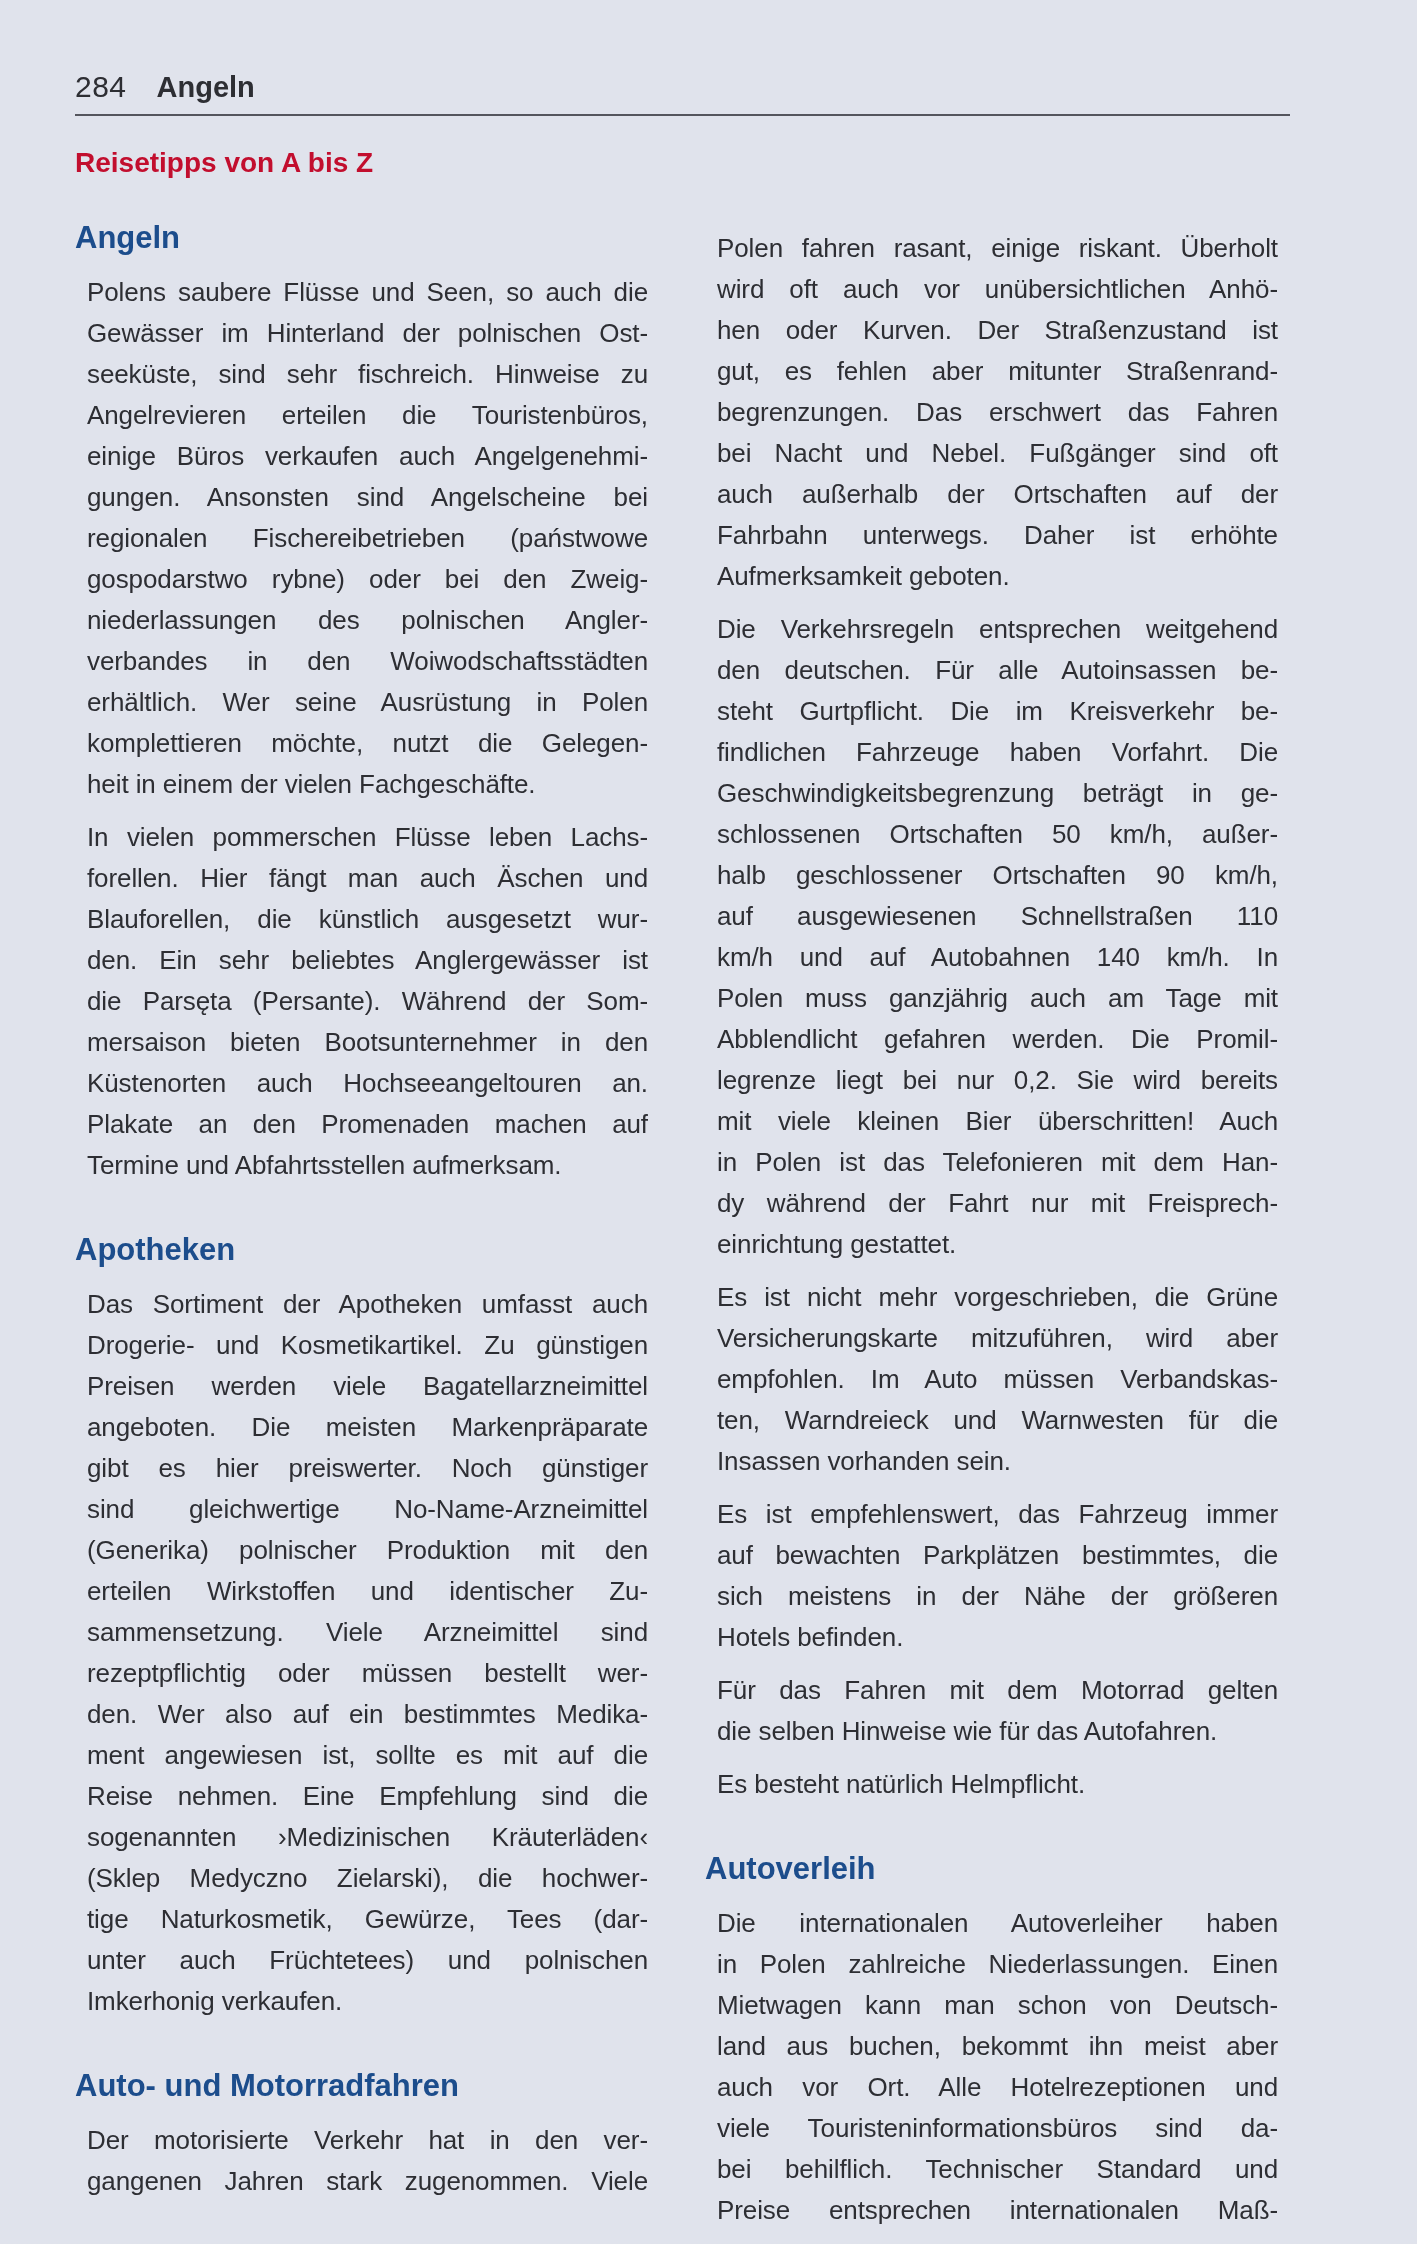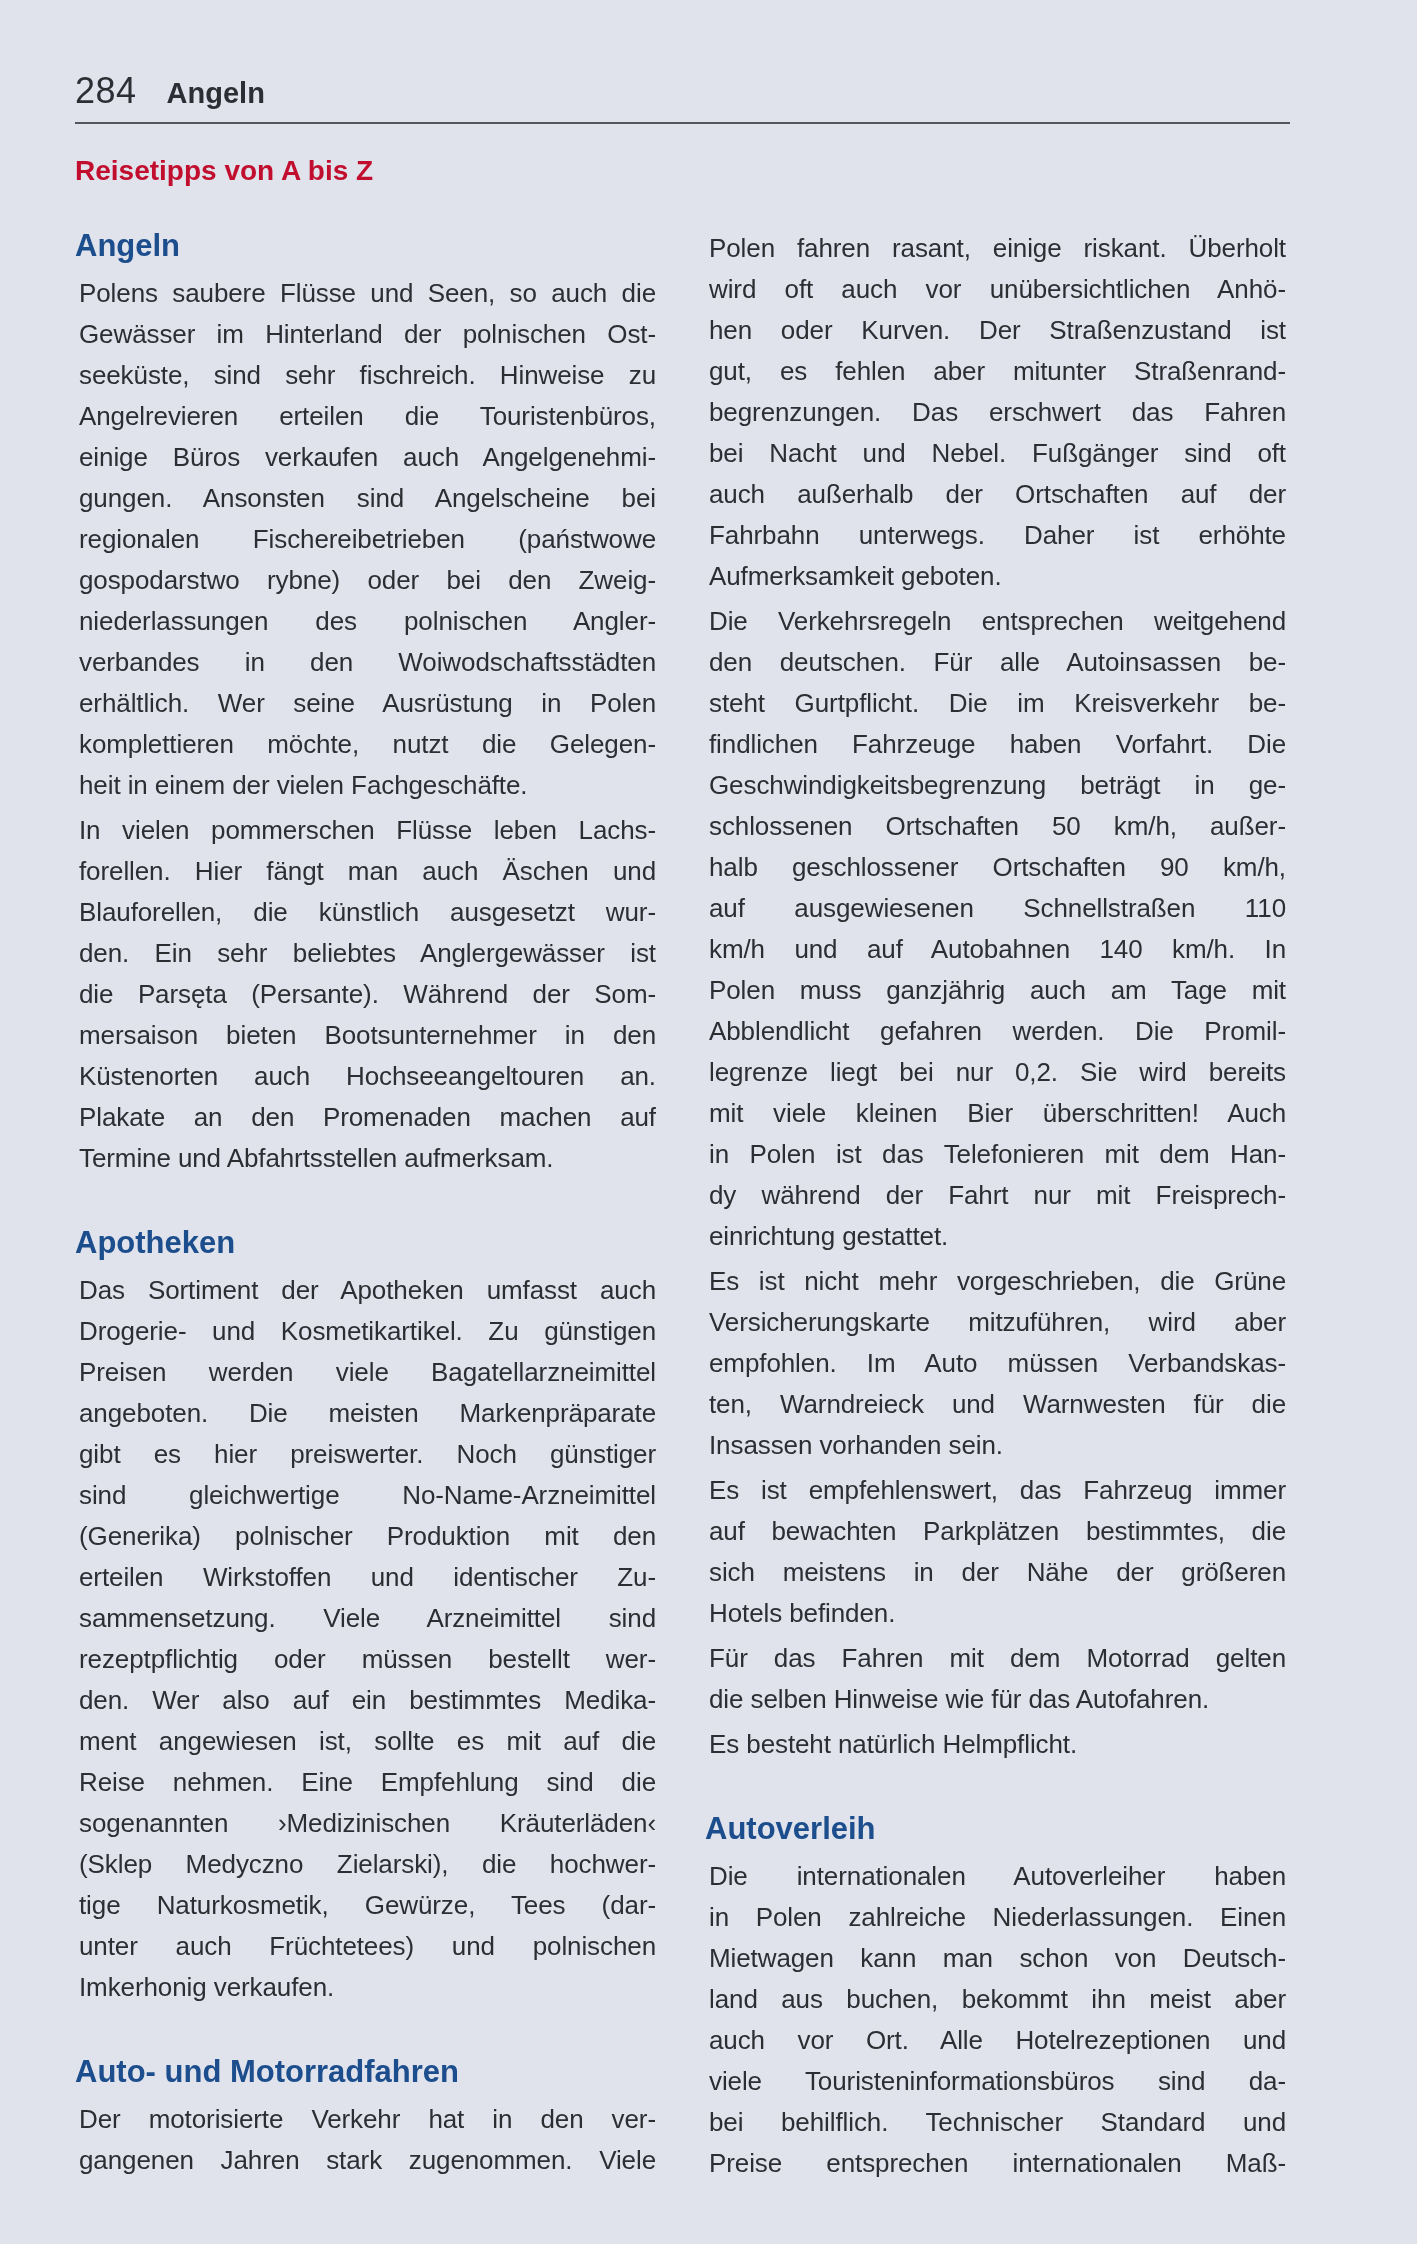--- a/index.html
+++ b/index.html
@@ -21,21 +21,21 @@
     font-family:"Liberation Sans", sans-serif;
     padding:70px 127px 0 75px;
     overflow:hidden;
   }
   .page-header{
     display:flex;
     align-items:baseline;
     padding-bottom:10px;
   }
   .page-number{
-    font-size:36px;
+    font-size:30px;
     font-weight:400;
     letter-spacing:0.5px;
   }
   .chapter-title{
     font-size:29px;
     font-weight:700;
     margin-left:30px;
   }
   .header-rule{
     height:2px;
@@ -60,21 +60,21 @@
   .section-heading{
     font-size:31px;
     line-height:44px;
     font-weight:700;
     color:var(--blue);
     margin:42px 0 5px 0;
   }
   .column .section-heading:first-child{
     margin-top:0;
   }
-  .paragraph{margin:4px;}
+  .paragraph{margin:12px;}
   .line{
     font-size:26px;
     line-height:41px;
     height:41px;
     letter-spacing:-0.1px;
     text-align:justify;
     text-align-last:justify;
     white-space:normal;
     overflow:hidden;
   }

